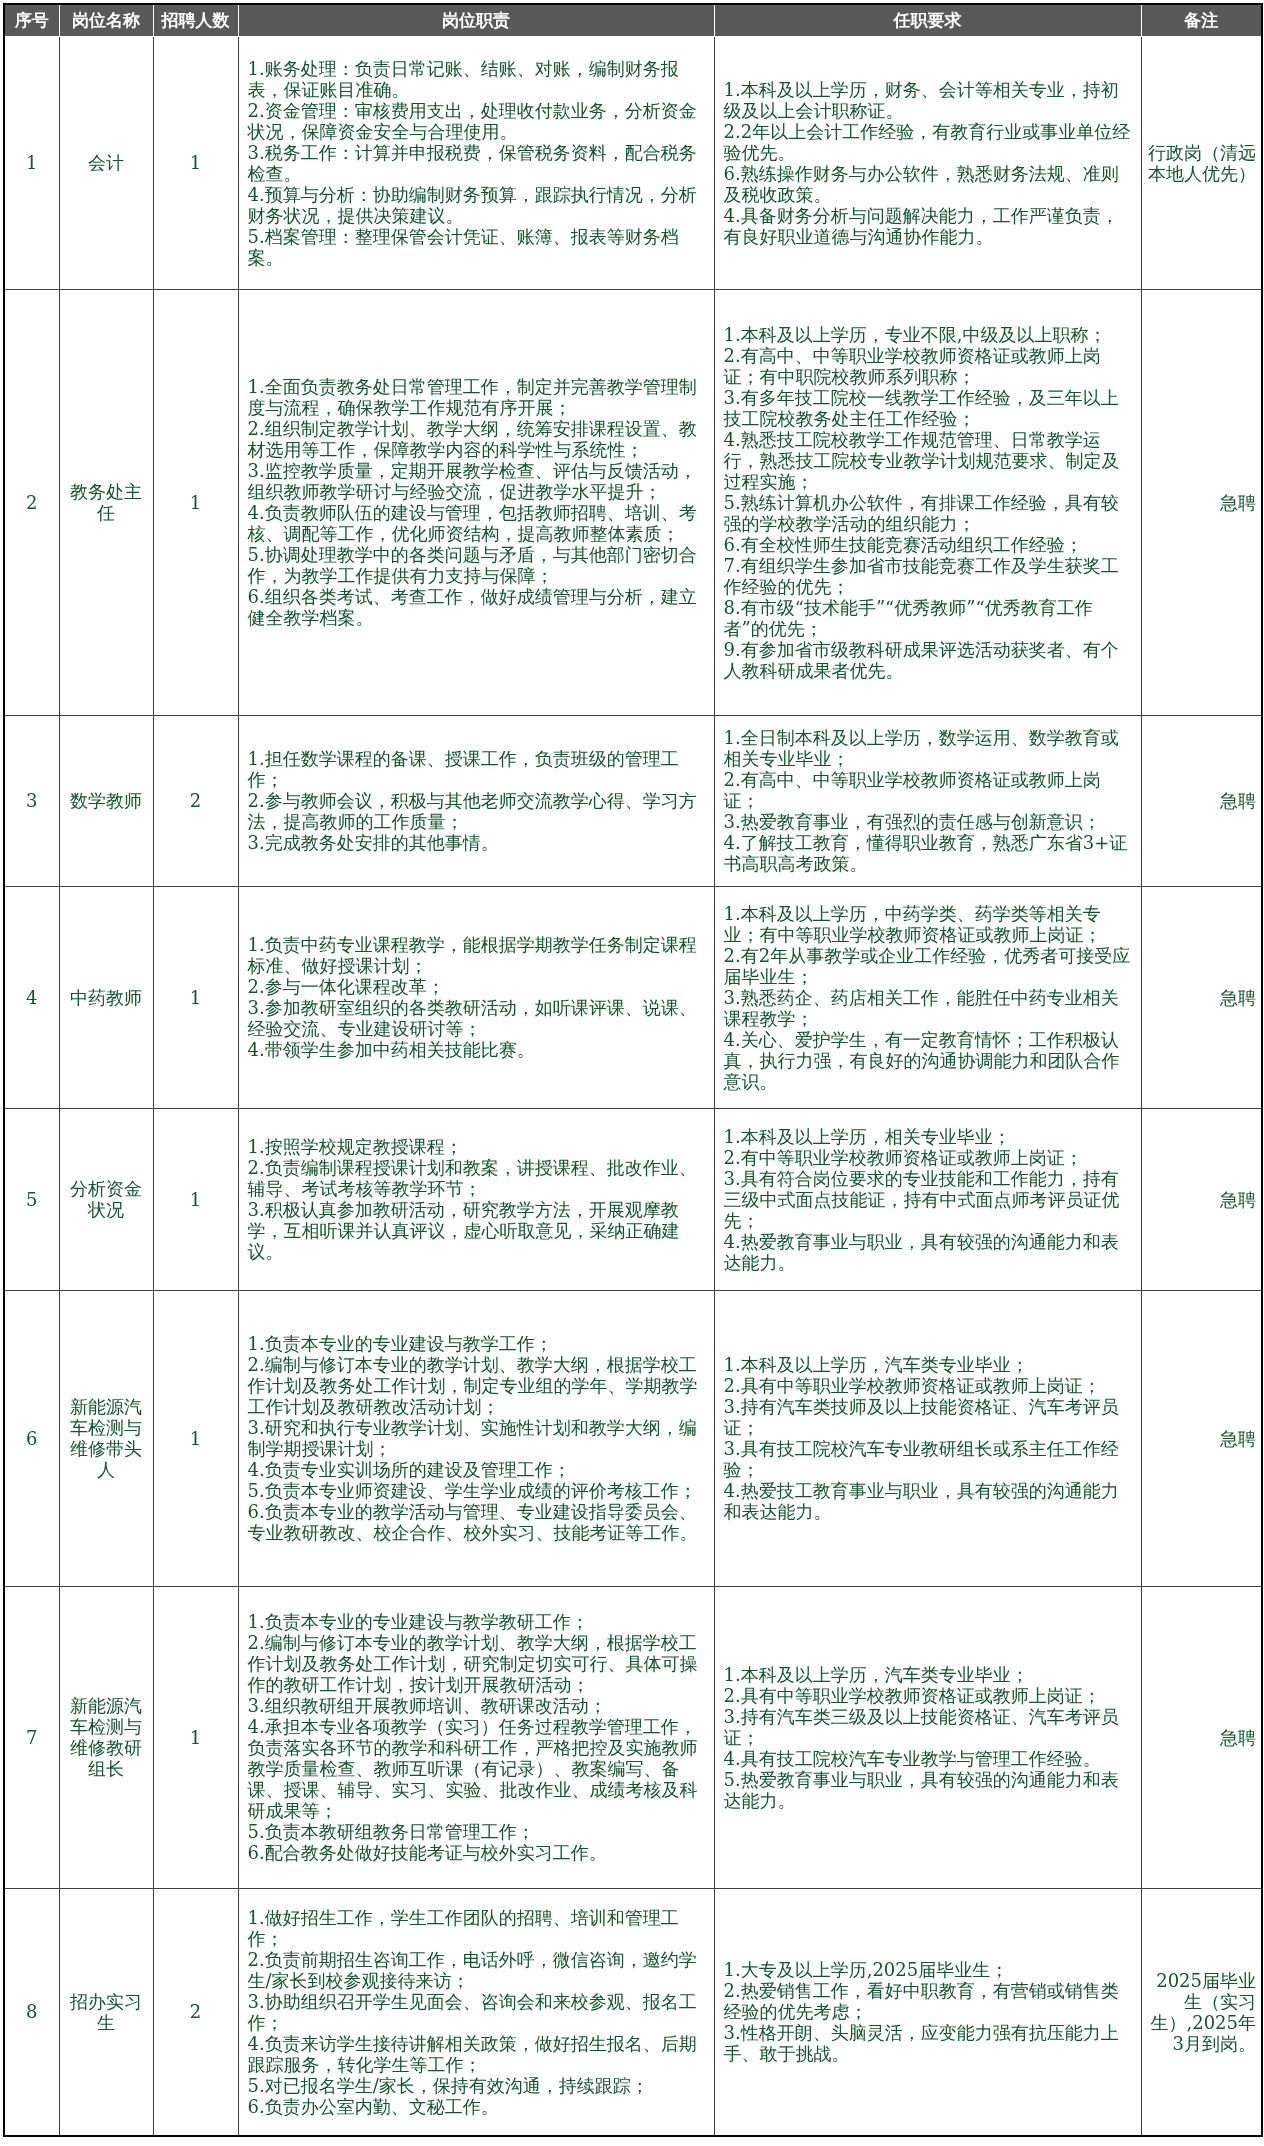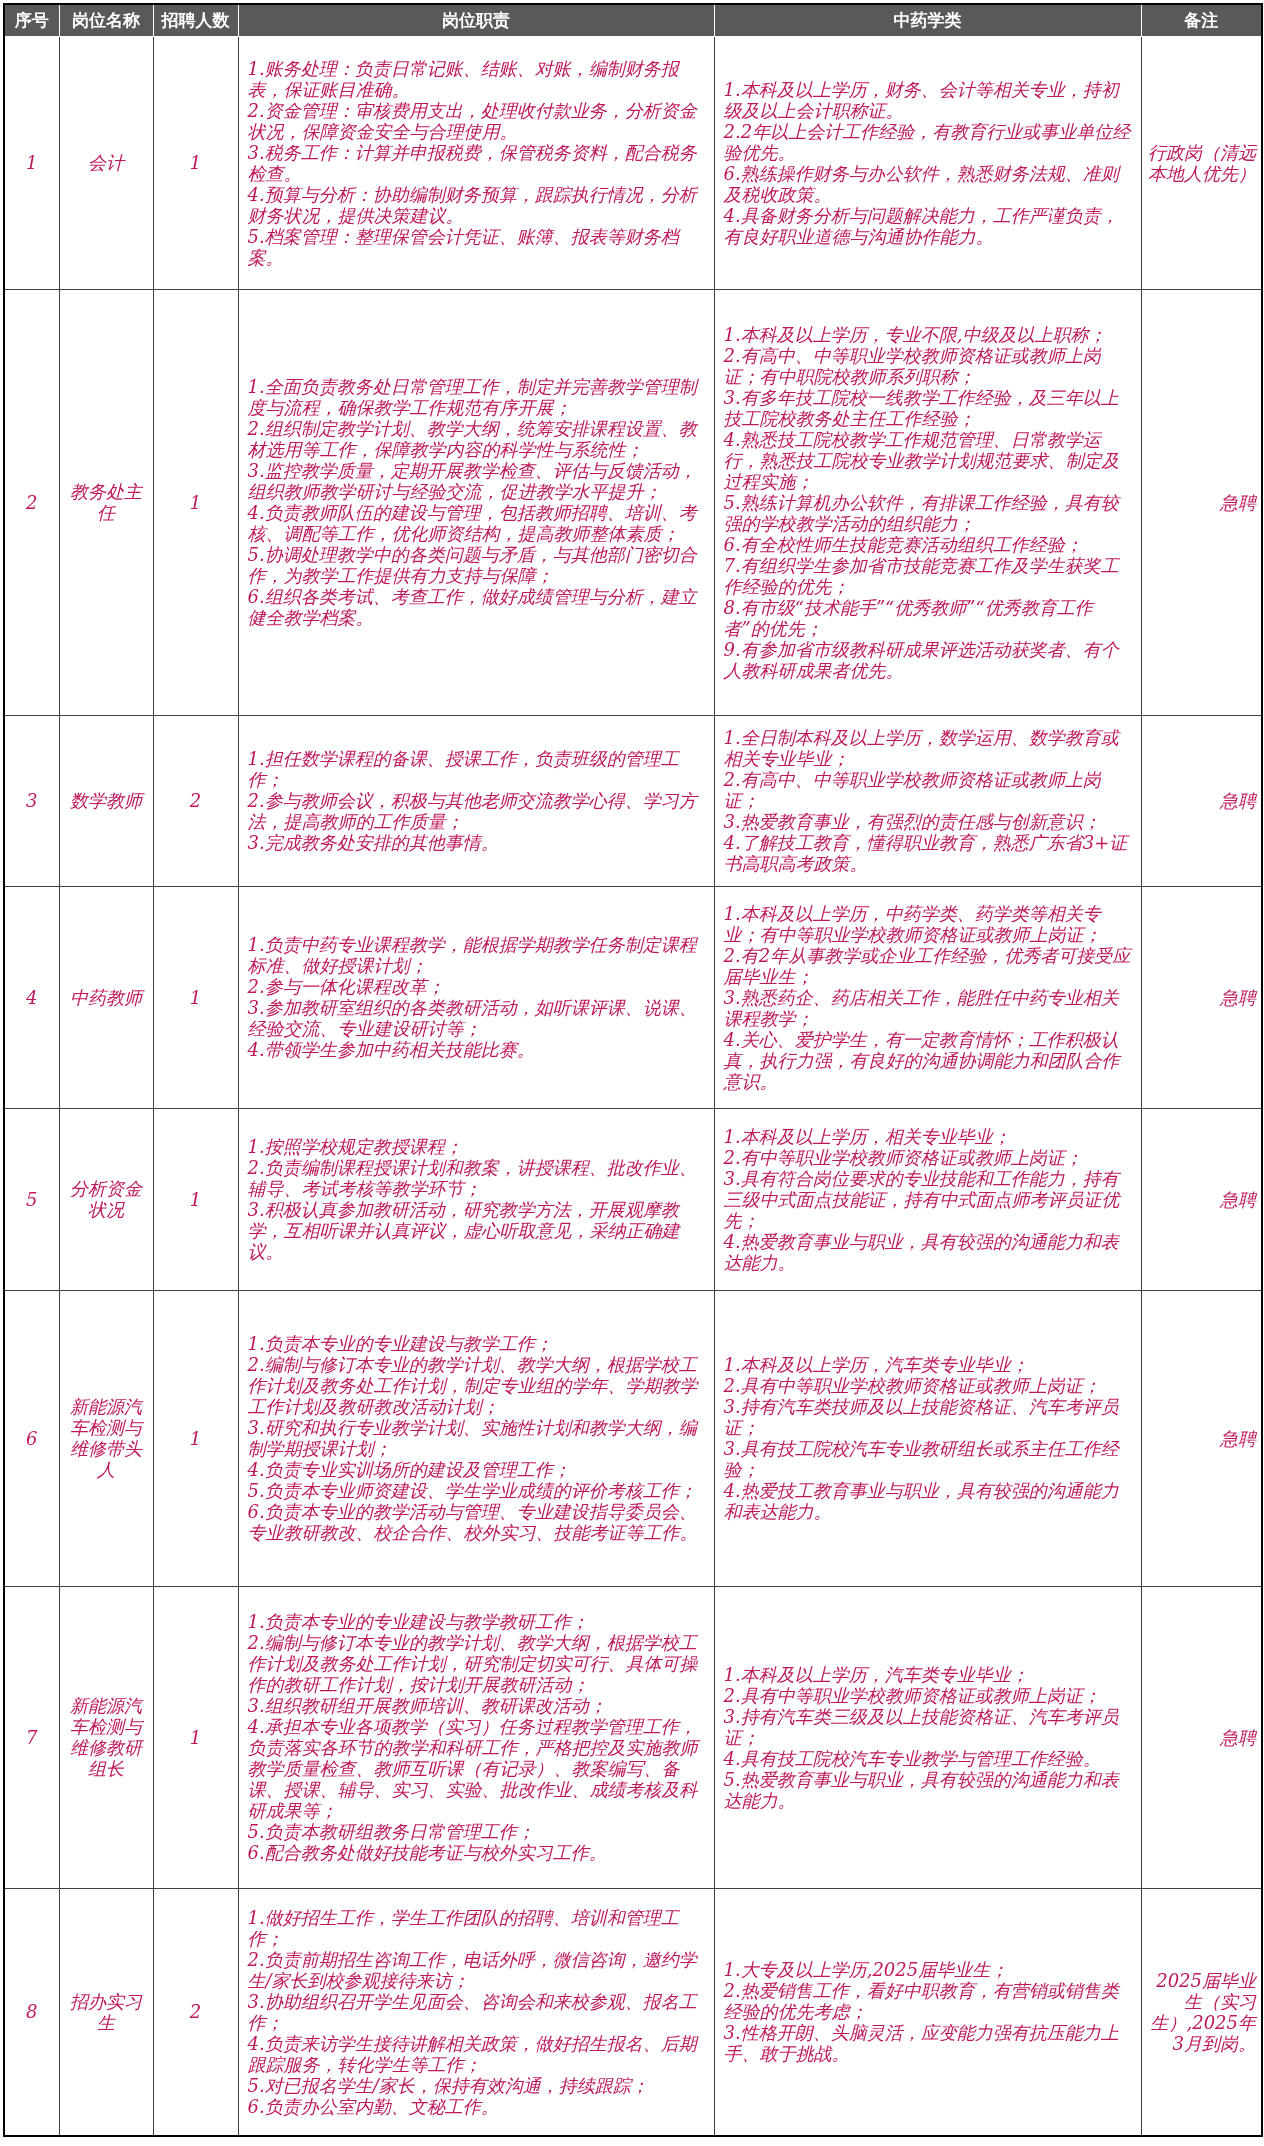--- a/index.html
+++ b/index.html
@@ -20,24 +20,23 @@
     border:1px solid #ffffff;
     text-align:center;
     vertical-align:middle;
     padding:0 2px;
   }
   td{
     border:1px solid #404040;
     font-family:"DejaVu Serif","Liberation Serif",serif;
     font-size:18px;
     line-height:21px;
-    color:#be185d;
+    color:#14532d;
     vertical-align:middle;
     box-sizing:border-box;
-    font-style:italic;
   }
   td.c-center{text-align:center;padding:2px 2px;}
   td.c-title{padding:16px 8px;text-align:center;}
   td.c-text{
     text-align:left;
     padding:2px 9px;
     white-space:pre-line;
   }
   td.c-remark{text-align:right;padding:2px 5px;}
 </style>
@@ -53,21 +52,21 @@
       <col style="width:476px">
       <col style="width:427px">
       <col style="width:121px">
     </colgroup>
     <thead>
       <tr>
         <th>序号</th>
         <th>岗位名称</th>
         <th>招聘人数</th>
         <th>岗位职责</th>
-        <th>中药学类</th>
+        <th>任职要求</th>
         <th>备注</th>
       </tr>
     </thead>
     <tbody>
         <tr style="height: 253px;">
     <td class="c-center">1</td>
     <td class="c-title">会计</td>
     <td class="c-center">1</td>
     <td class="c-text">1.账务处理：负责日常记账、结账、对账，编制财务报表，保证账目准确。
 2.资金管理：审核费用支出，处理收付款业务，分析资金状况，保障资金安全与合理使用。

